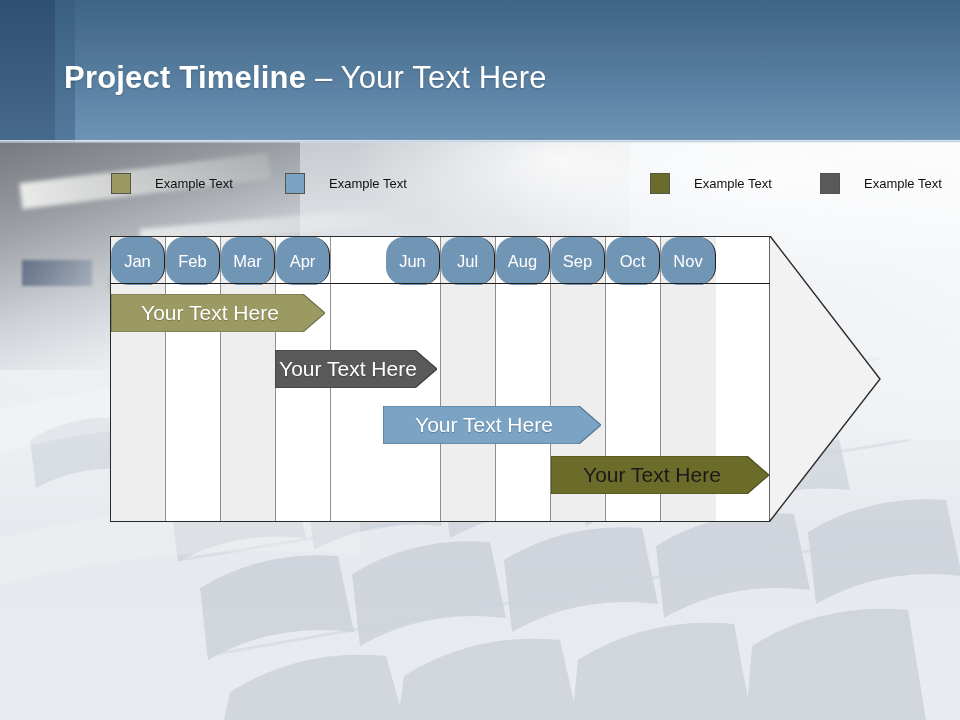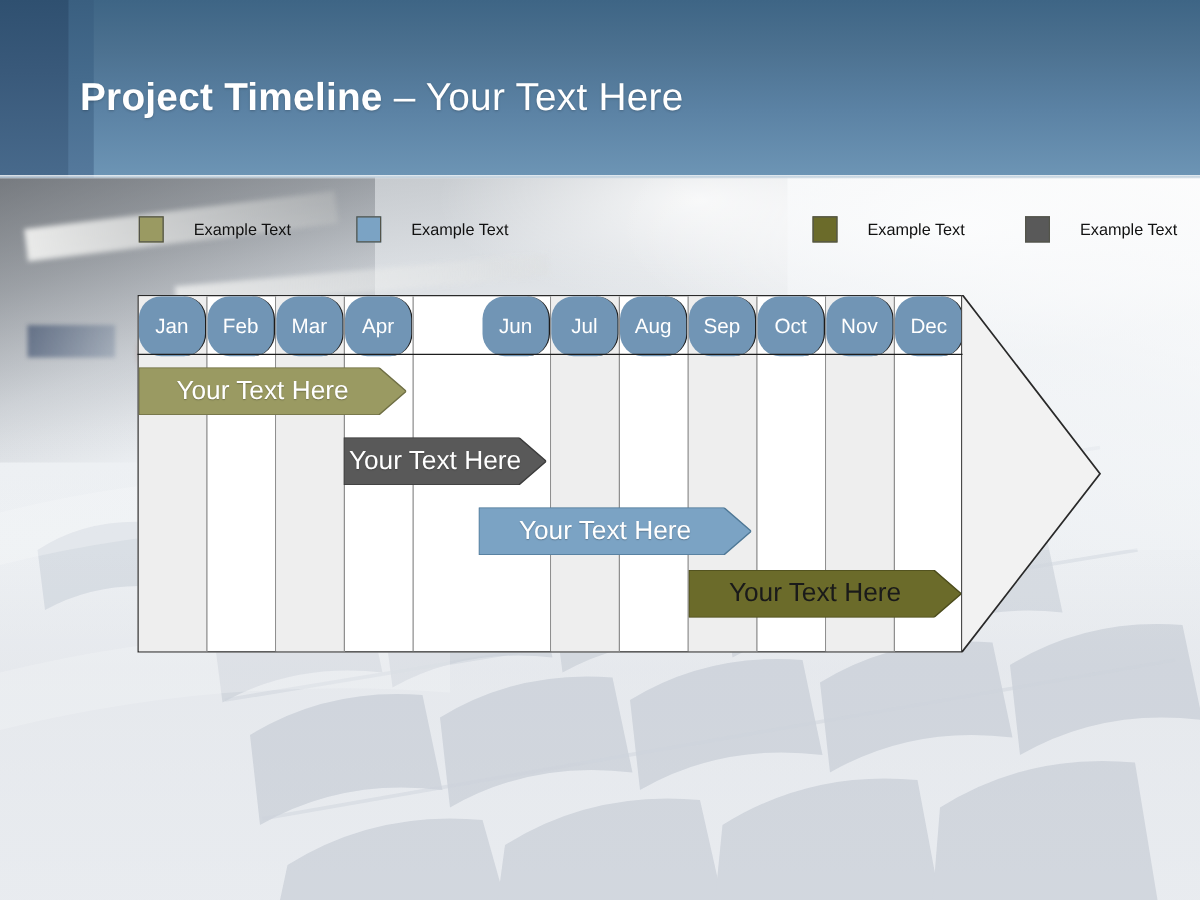--- a/index.html
+++ b/index.html
@@ -338,23 +338,20 @@
           <div class="month-head">Sep</div>
         </div>
         <div class="month-col" style="left: 385px;">
           <div class="month-head">Aug</div>
         </div>
         <div class="month-col" style="left: 495px;">
           <div class="month-head">Oct</div>
         </div>
         <div class="month-col shaded" style="left: 550px; text-decoration: underline;">
           <div class="month-head">Nov</div>
-        </div>
-        <div class="month-col" style="left: 605px;">
-          <div class="month-head last">Dec</div>
         </div>
       </div>
     <div class="head-underline"></div>
     <div class="chart-arrow">
       <svg width="112" height="286" viewBox="0 0 112 286">
         <polygon points="0,0 1,0 111,143 1,285 0,285" fill="#f2f2f2" stroke="#2a2a2a" stroke-width="1.4" stroke-linejoin="miter"></polygon>
       </svg>
     </div>
     <div id="bars">
         <div class="bar" style="left: 1px; top: 58px; width: 214px;">

